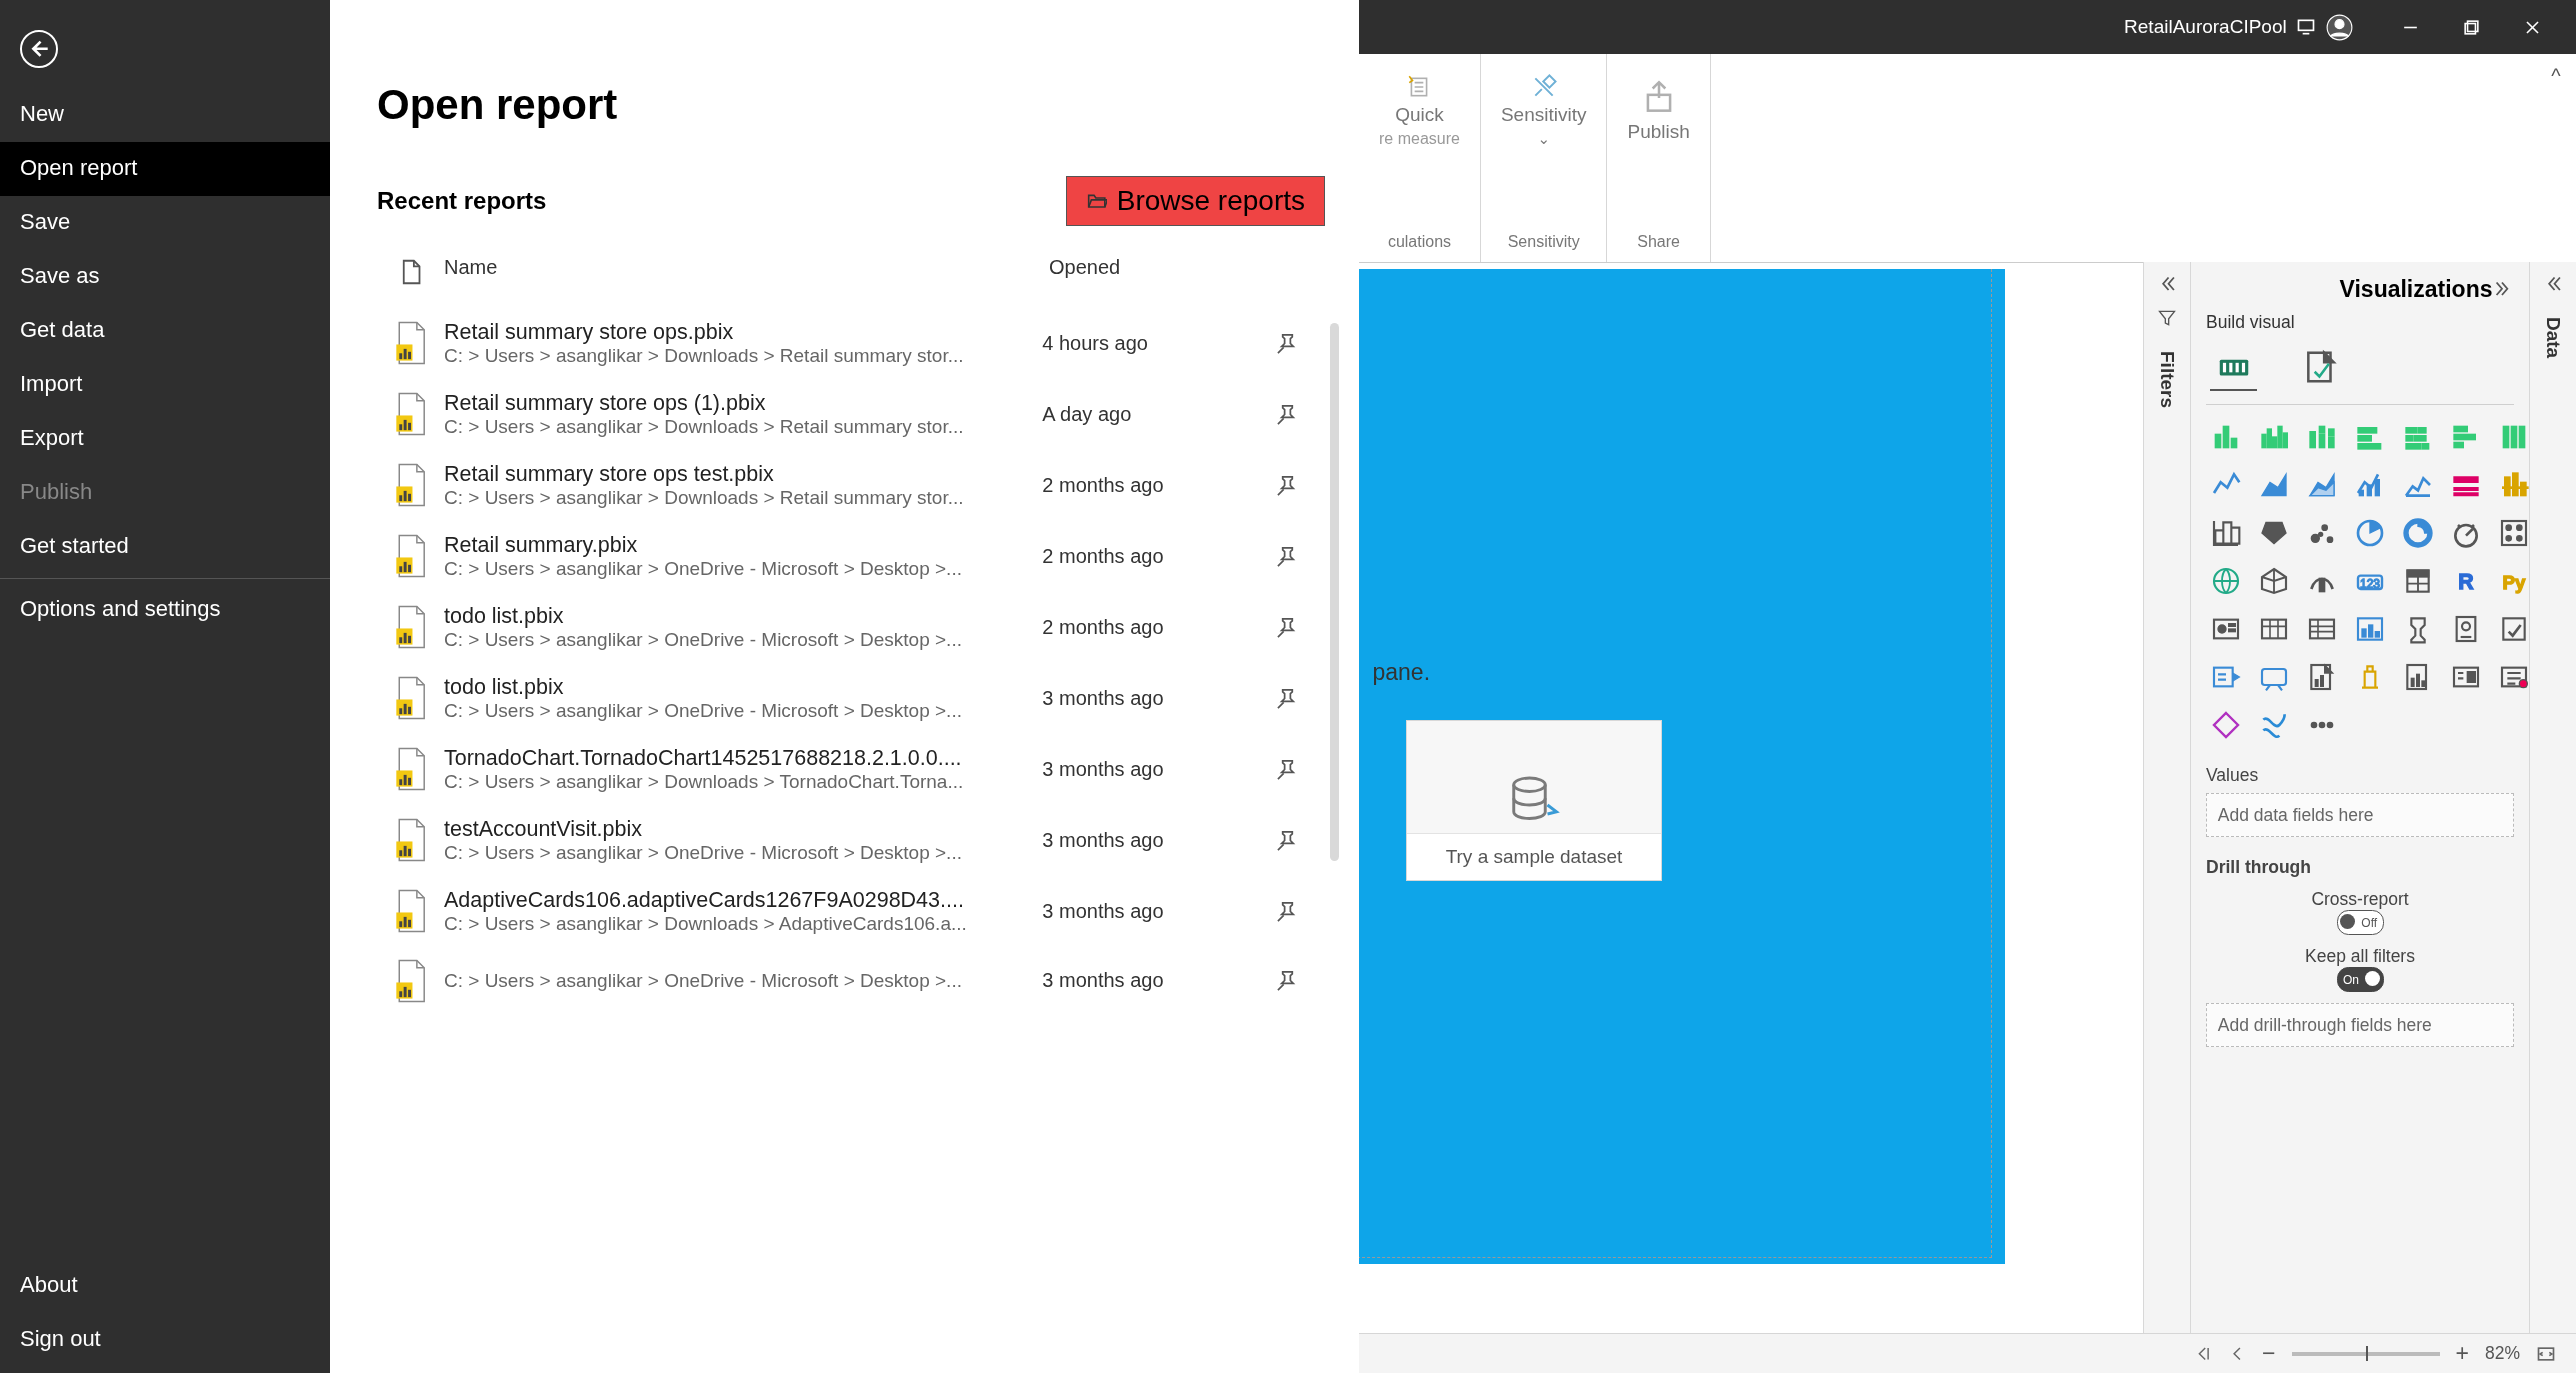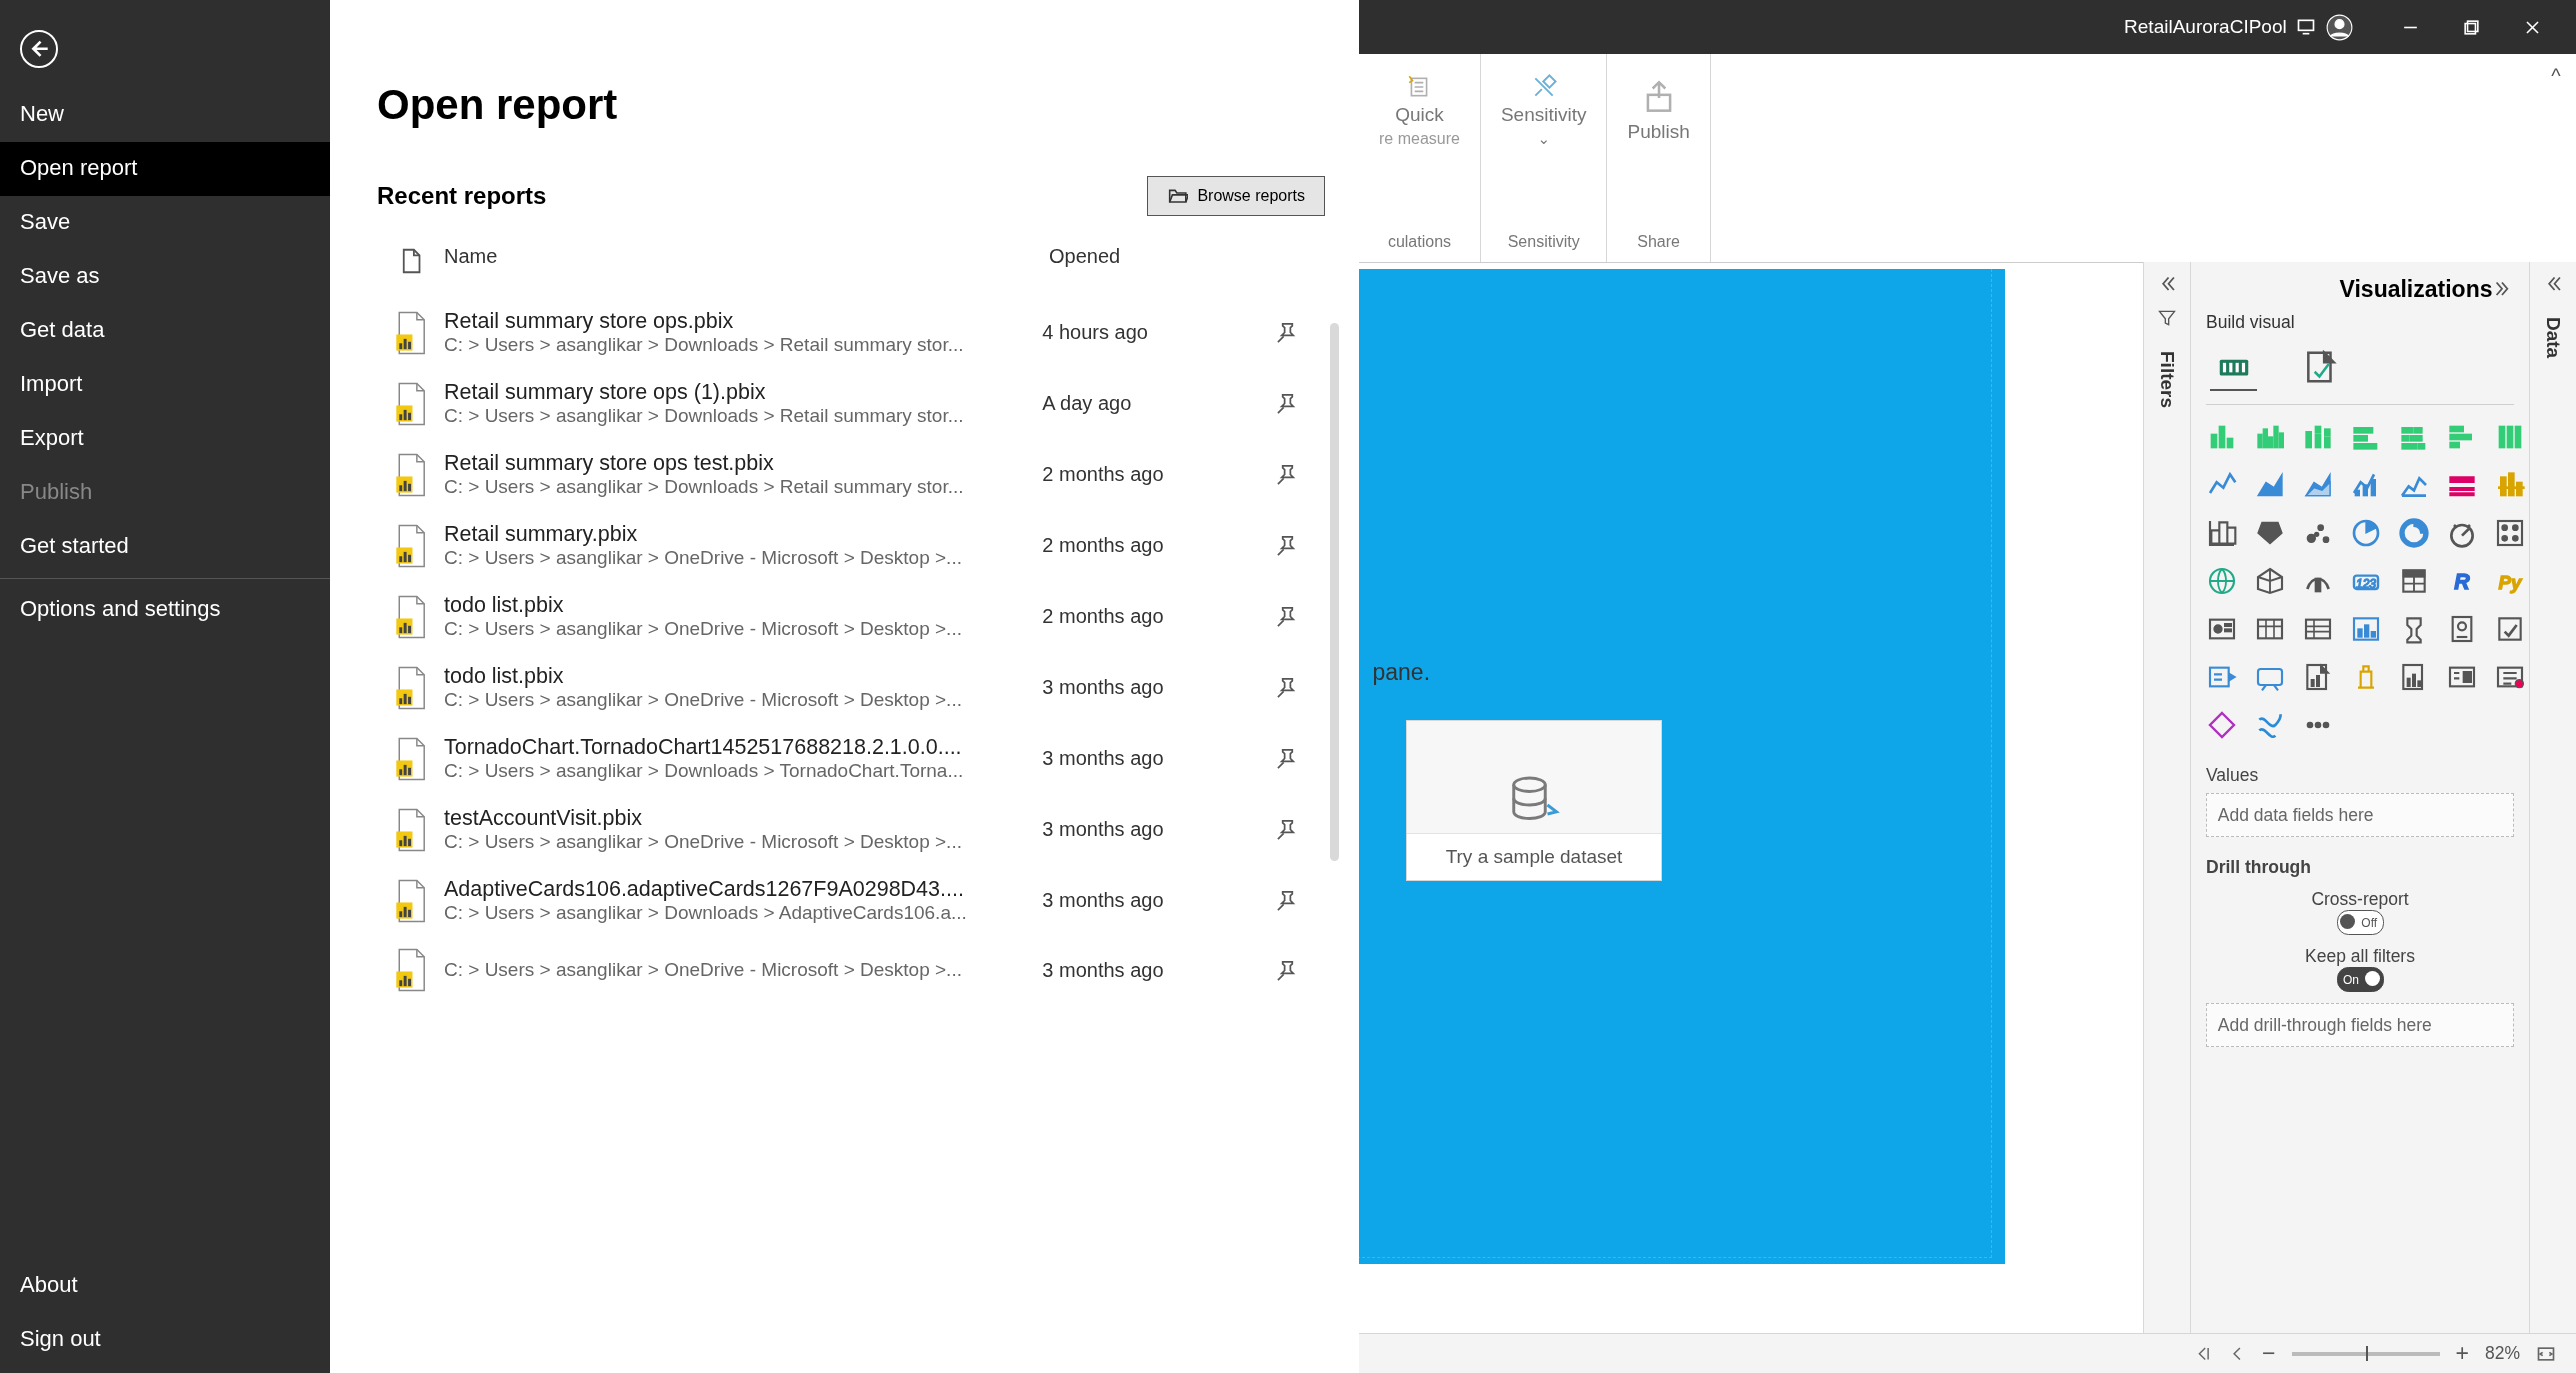--- a/index.html
+++ b/index.html
@@ -18,21 +18,21 @@
 .bsitem.sep { border-top:0.7px solid #555; margin-top:4px; padding-top:17.5px; }
 .bsitem.active { background:#000; }
 .bsitem.disabled { color:#888; cursor:default; }
 .backstage .bottom { position:absolute; bottom:6.7px; left:0; right:0; }
 
 
 .panel { position:absolute; top:0; left:330px; width:1029px; height:100%; background:#fff; padding:81px 34px 27px 47px; }
 .panel h1 { font-size:42px; font-weight:600; margin-bottom:47px; }
 .panel .subhead { display:flex; justify-content:space-between; align-items:center; margin-bottom:27px; }
 .panel .subhead .recent { font-size:24px; font-weight:600; }
-.browse-btn { border:0.7px solid #555; padding:8px 19px; font-size:16px; display:flex; align-items:center; gap:9.4px; cursor:pointer; background:#e5e5e5; }
+.browse-btn { border:0.7px solid #555; padding:8px 19px; font-size:28px; display:flex; align-items:center; gap:9.4px; cursor:pointer; background:#ef4444; }
 
 .cols { display:flex; font-size:20px; color:#333; padding:2.7px 0 16px 0; border-bottom:0; }
 .col-icon { width:67px; display:flex; justify-content:center; }
 .col-name { flex:1; }
 .col-opened { width:215px; }
 .col-pin { width:61px; }
 
 .list { margin-top:4px; overflow:auto; height:942px; padding-right:6.7px; }
 .row { display:flex; align-items:center; padding:12px 0; cursor:pointer; }
 .row .icon { width:67px; display:flex; justify-content:center; }
@@ -66,21 +66,21 @@
 .rail.data { right:0; width:47px; display:flex; flex-direction:column; align-items:center; padding-top:10.8px; gap:13.5px; }
 .rail.data .vt { writing-mode:vertical-rl; font-size:19px; font-weight:600; color:#333; margin-top:9.4px;}
 
 .vizpane { position:absolute; top:262px; right:47px; width:339px; bottom:40px; background:#f4f4f4; border-left:0.7px solid #d8d8d8; padding:13.5px 15px; }
 .vizpane h2 { font-size:23px; font-weight:600; margin-bottom:9.4px; display:flex; justify-content:flex-end; align-items:center;}
 .vizpane .sub { font-size:17.5px; color:#333; margin:6.7px 0 10.8px 0; }
 .tabicons { display:flex; gap:40px; margin-bottom:13.5px; padding-left:4px;}
 .tabicons .ti{width:47px;height:47px;display:flex;align-items:center;justify-content:center;cursor:pointer;}
 .tabicons .ti.active{border-bottom:2.7px solid #555;}
 .viz-grid { display:grid; grid-template-columns:repeat(7,40px); gap:8px 8px; border-top:0.7px solid #cfcfcf; padding-top:12px;}
-.viz-grid .vb { width:40px; height:40px; display:flex; align-items:center; justify-content:flex-start; cursor:pointer;font-style:italic; }
+.viz-grid .vb { width:40px; height:40px; display:flex; align-items:center; justify-content:center; cursor:pointer; }
 .viz-grid .vb svg { width:32px; height:32px; }
 .section-lbl{font-size:17.5px;color:#444;margin:20px 0 6.7px 0;}
 .fieldwell{border:0.7px dashed #bbb;background:#fbfbfb;padding:10.8px 10.8px;font-size:17.5px;color:#666;}
 .togglerow{display:flex;justify-content:space-between;align-items:center;font-size:17.5px;color:#444;margin:10.8px 0;flex-direction:column;}
 .toggle{width:47px;height:25px;border-radius:11.4px;background:#fff;border:1.3px solid #555;position:relative;font-size:12px;display:flex;align-items:center;}
 .toggle.off{justify-content:flex-end;padding-right:5.4px;color:#555;}
 .toggle.off::before{content:"";position:absolute;left:2.7px;top:2.7px;width:15px;height:15px;border-radius:50%;background:#555;}
 .toggle.on{background:#444;color:#fff;justify-content:flex-start;padding-left:5.4px;border-color:#444;}
 .toggle.on::after{content:"";position:absolute;right:2.7px;top:2.7px;width:15px;height:15px;border-radius:50%;background:#fff;}
 

